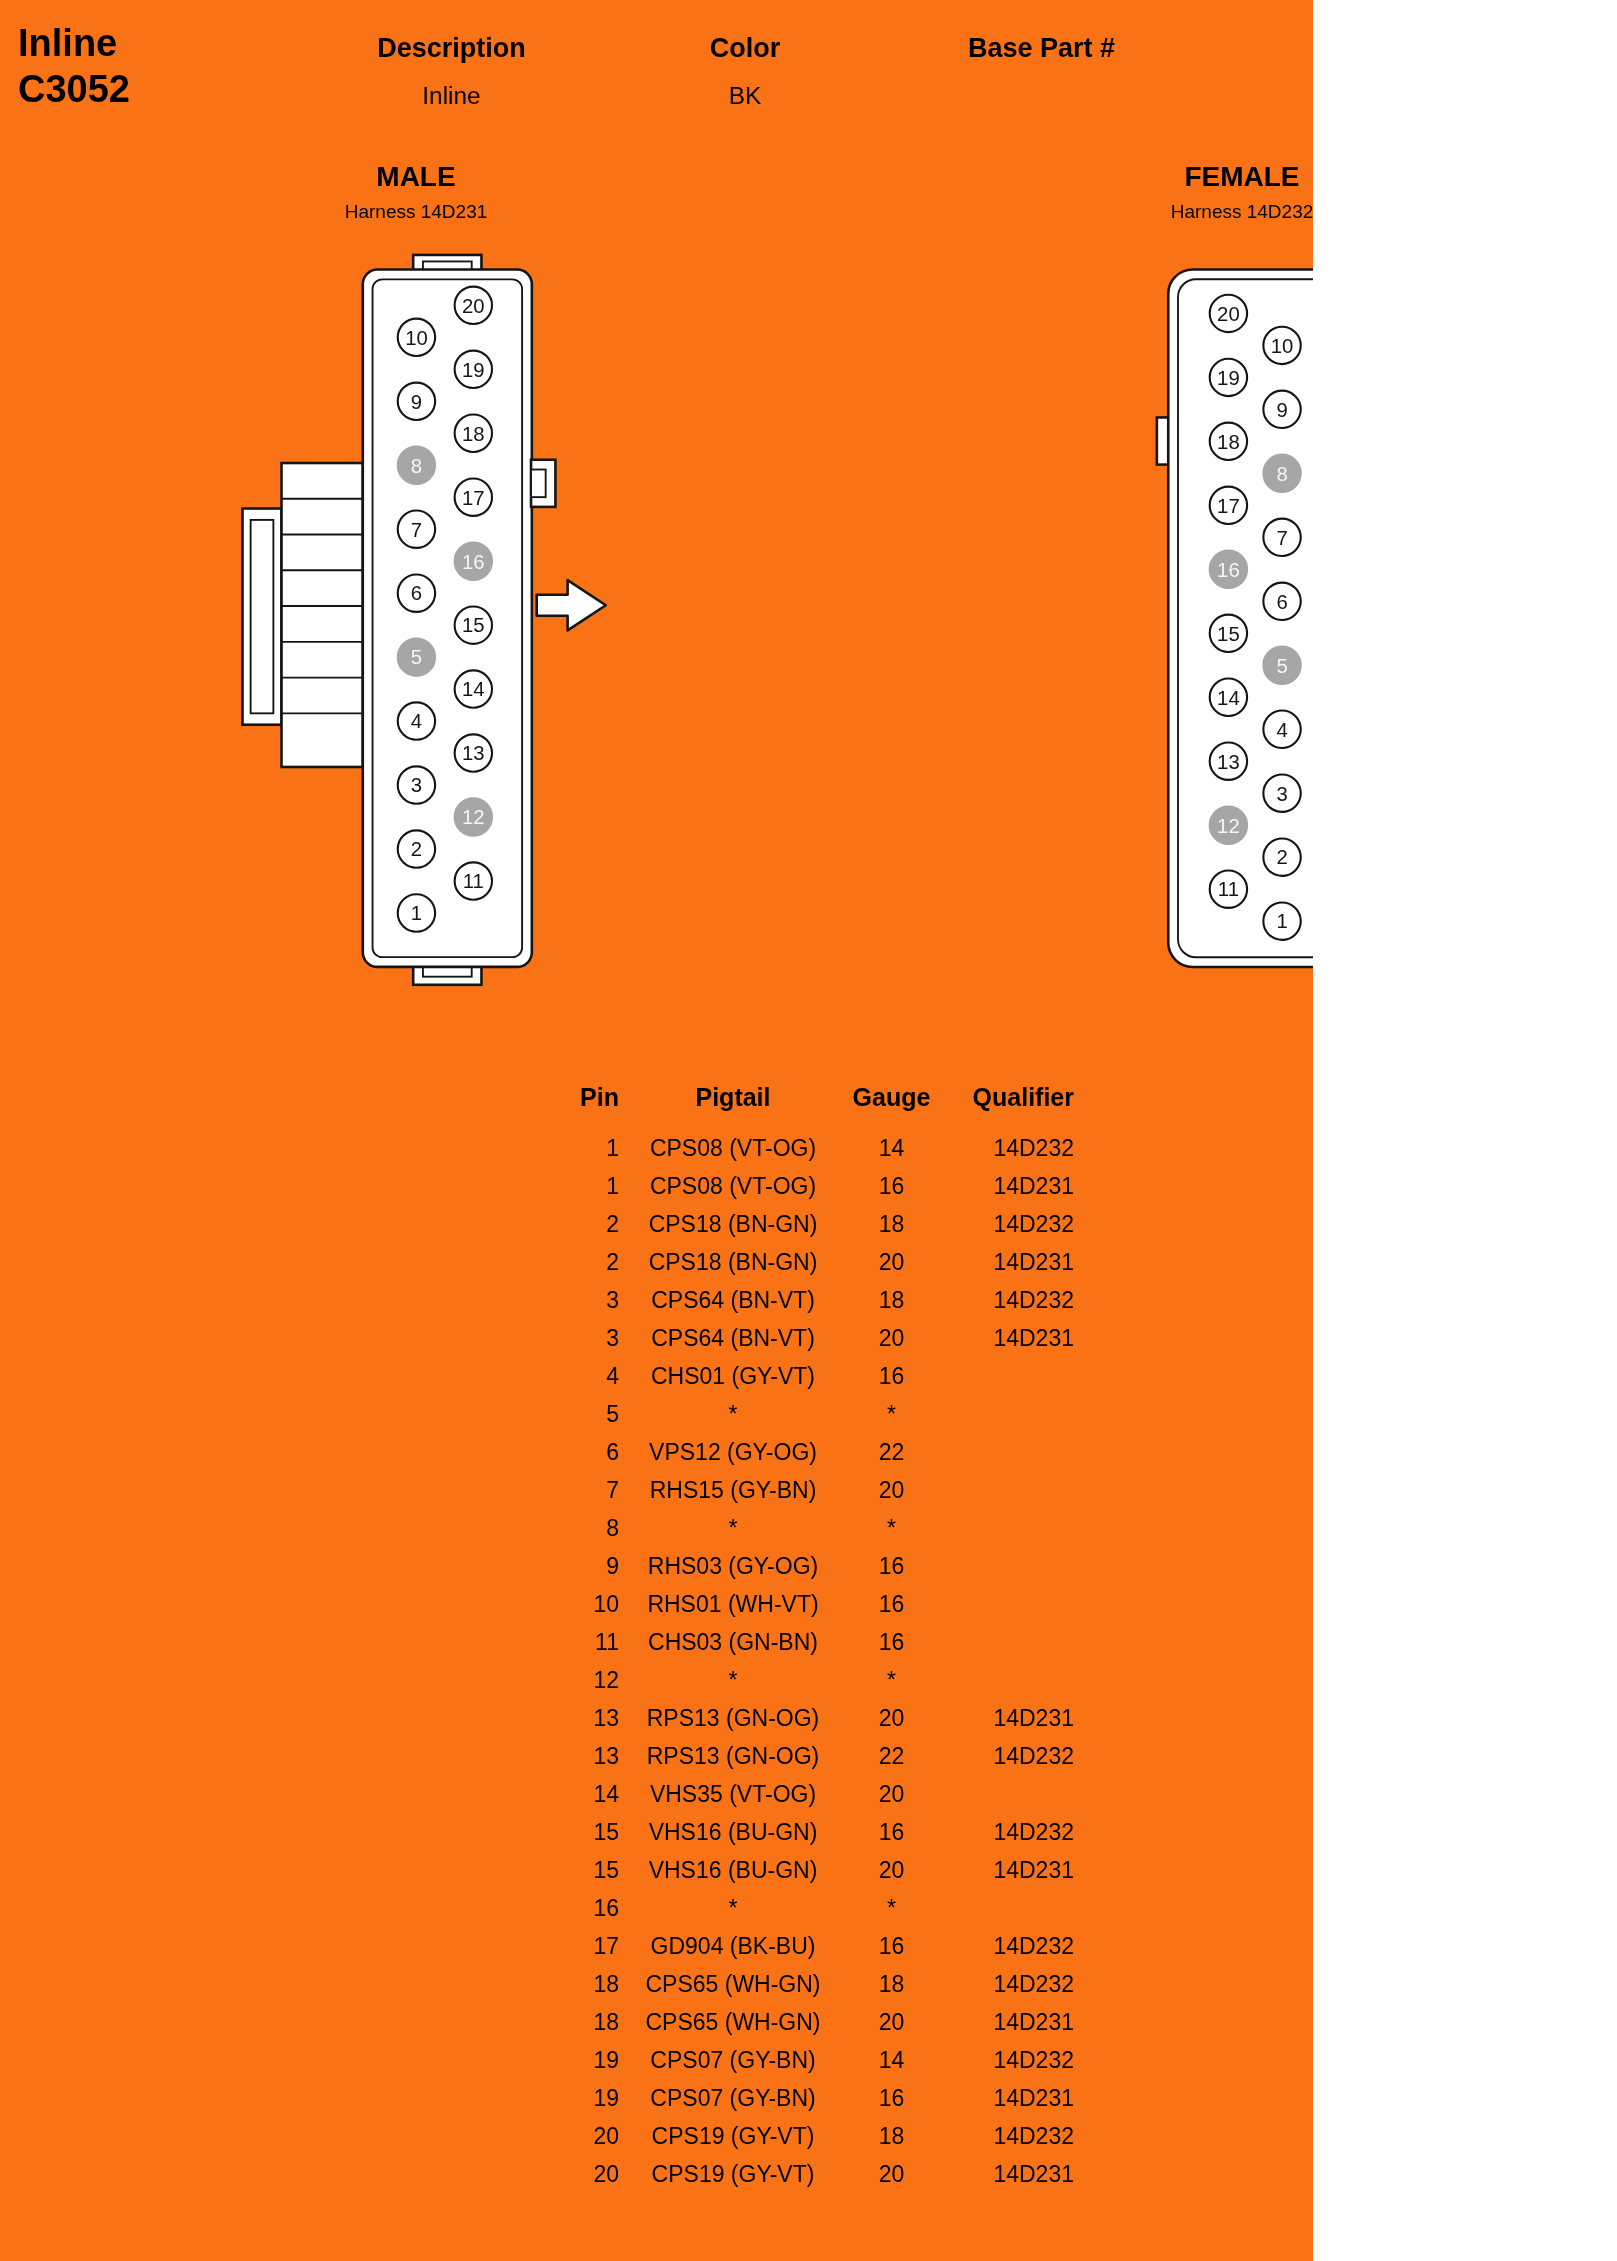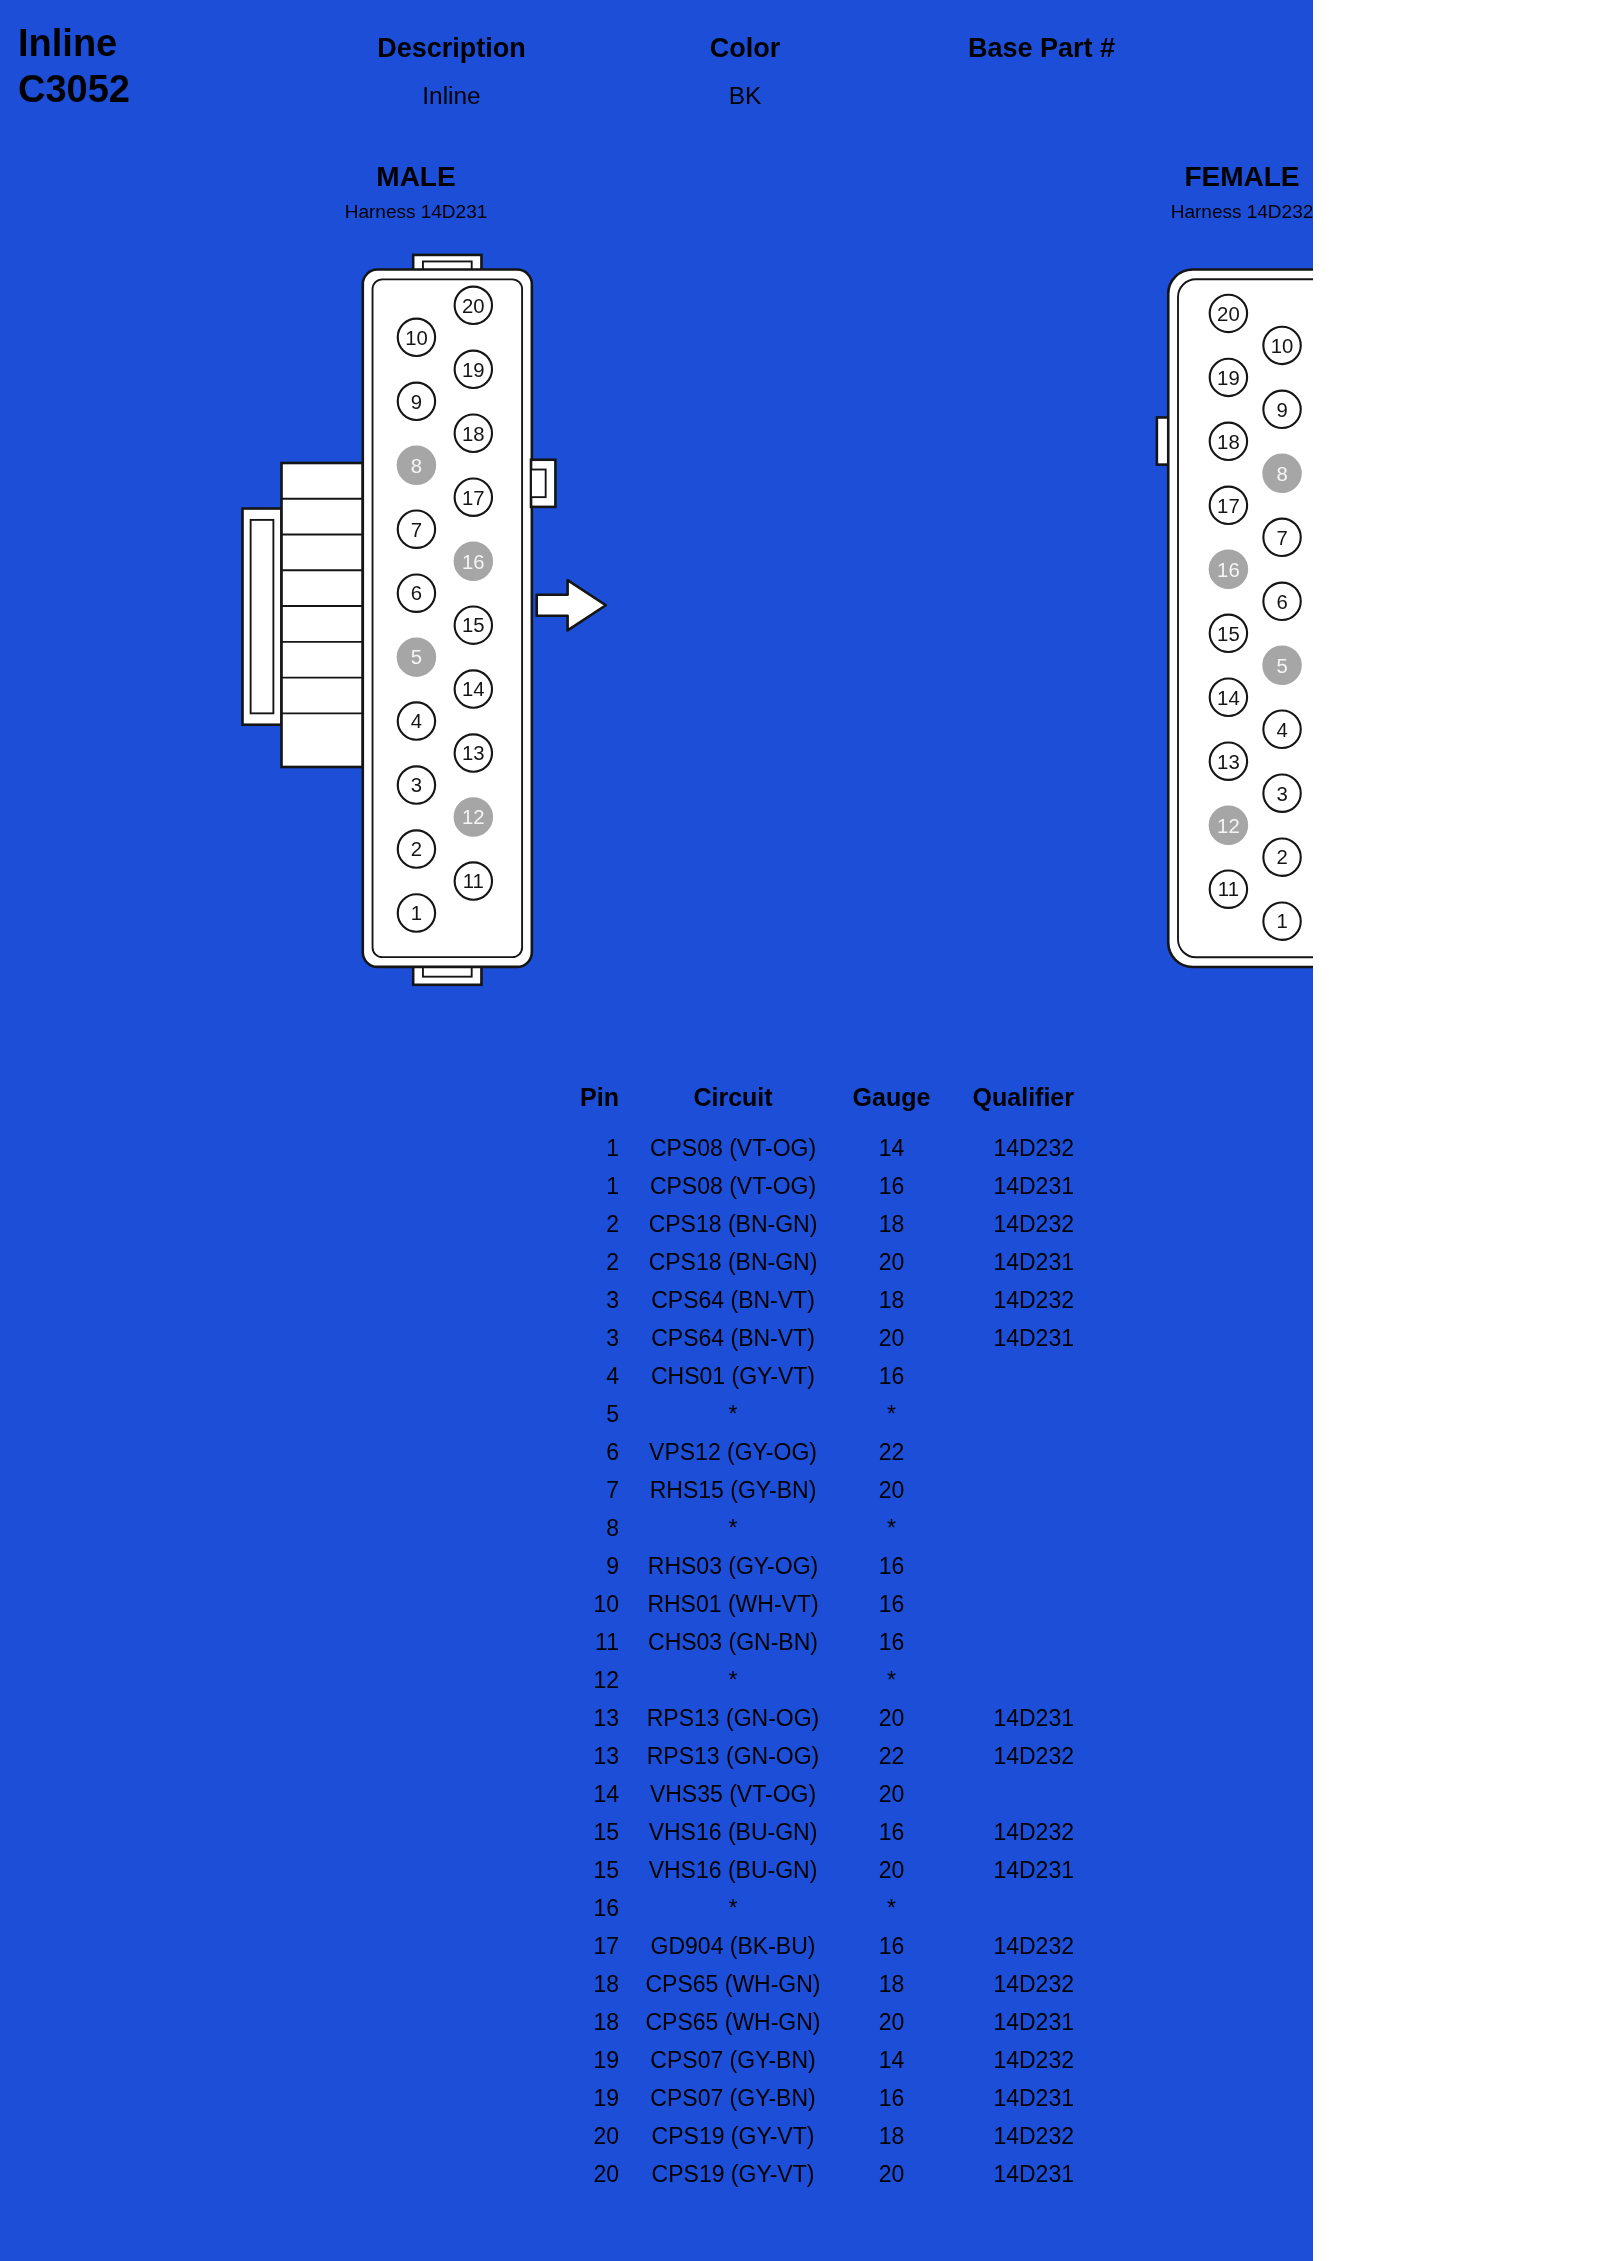--- a/index.html
+++ b/index.html
@@ -3,21 +3,21 @@
 <meta charset="utf-8">
 <title>Connector Pinout Page</title>
 <style>
   :root{
     --line:#151515;
     --shaded-fill:#a6a6a6;
     --shaded-num:#f5f5f5;
   }
   html,body{margin:0;padding:0;background:#fff;}
   body{font-family:"Liberation Sans", sans-serif; color:#000;}
-  #page{position:relative;width:1313px;height:2261px;background:#1d4ed8;overflow:hidden;text-decoration:underline;}
+  #page{position:relative;width:1313px;height:2261px;background:#f97316;overflow:hidden;text-decoration:underline;}
 
   
   .part-id{position:absolute;left:18px;top:19.5px;font-size:38px;font-weight:bold;line-height:1.22;}
 
   
   .hcol{position:absolute;top:33px;text-align:center;}
   .hcol .hlabel{font-size:27px;font-weight:bold;}
   .hcol .hvalue{font-size:24.4px;margin-top:18px;min-height:29px;}
 
   
@@ -304,21 +304,21 @@
         <g>
           <circle cx="156" cy="825.65" r="23" class="pin"></circle>
           <text x="156" y="834.65" class="pin-num">1</text>
         </g>
       </g>
   </svg>
 
   <div class="ptable">
     <div class="thead">
       <div class="h0">Pin</div>
-      <div class="h1">Circuit</div>
+      <div class="h1">Pigtail</div>
       <div class="h2">Gauge</div>
       <div class="h3">Qualifier</div>
     </div>
     <div>
         <div class="trow">
           <div class="c0">1</div>
           <div class="c1">CPS08 (VT-OG)</div>
           <div class="c2">14</div>
           <div class="c3">14D232</div>
         </div>

